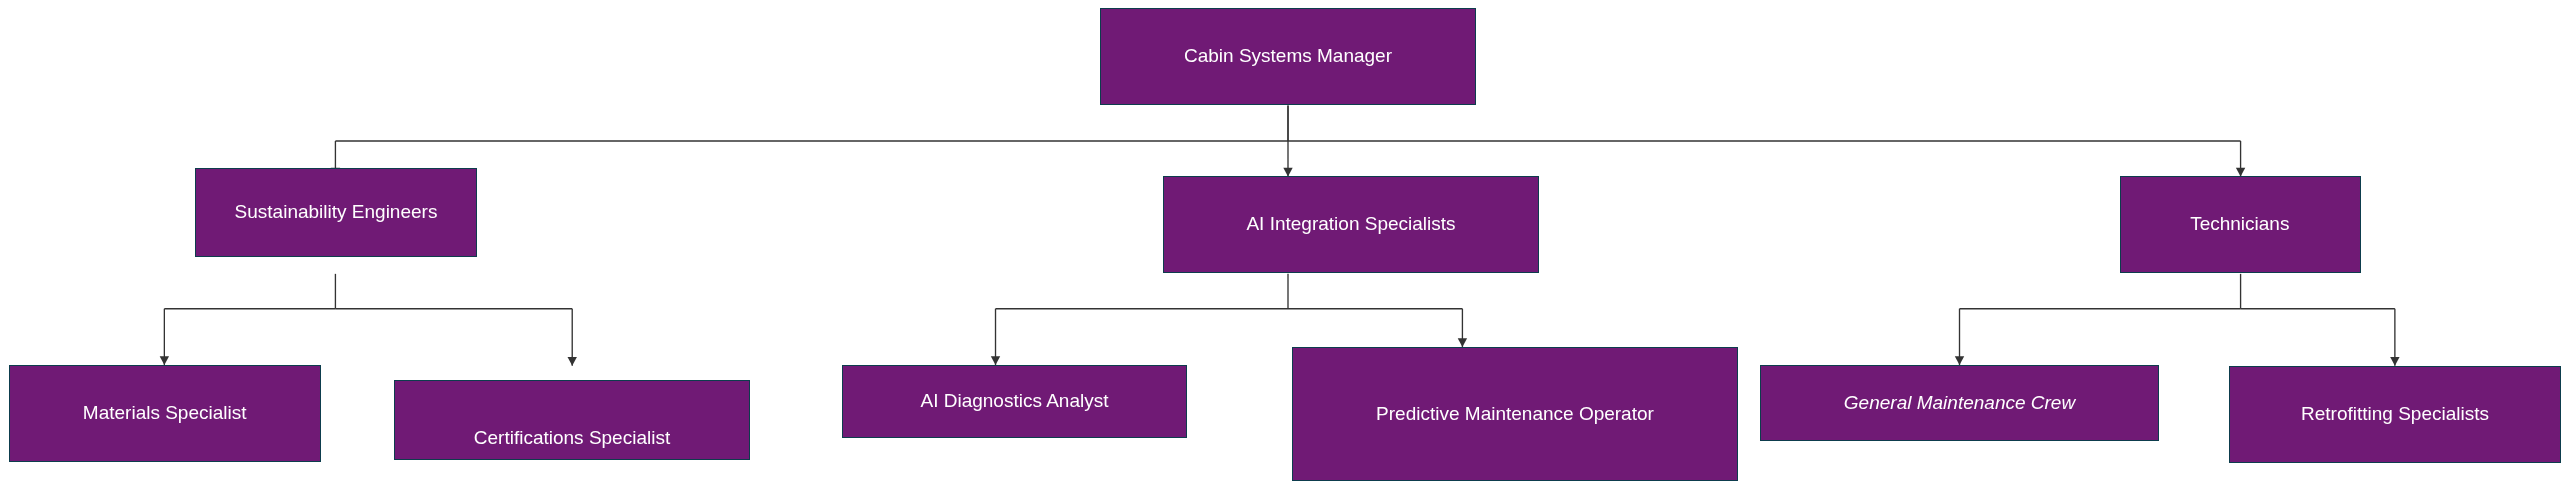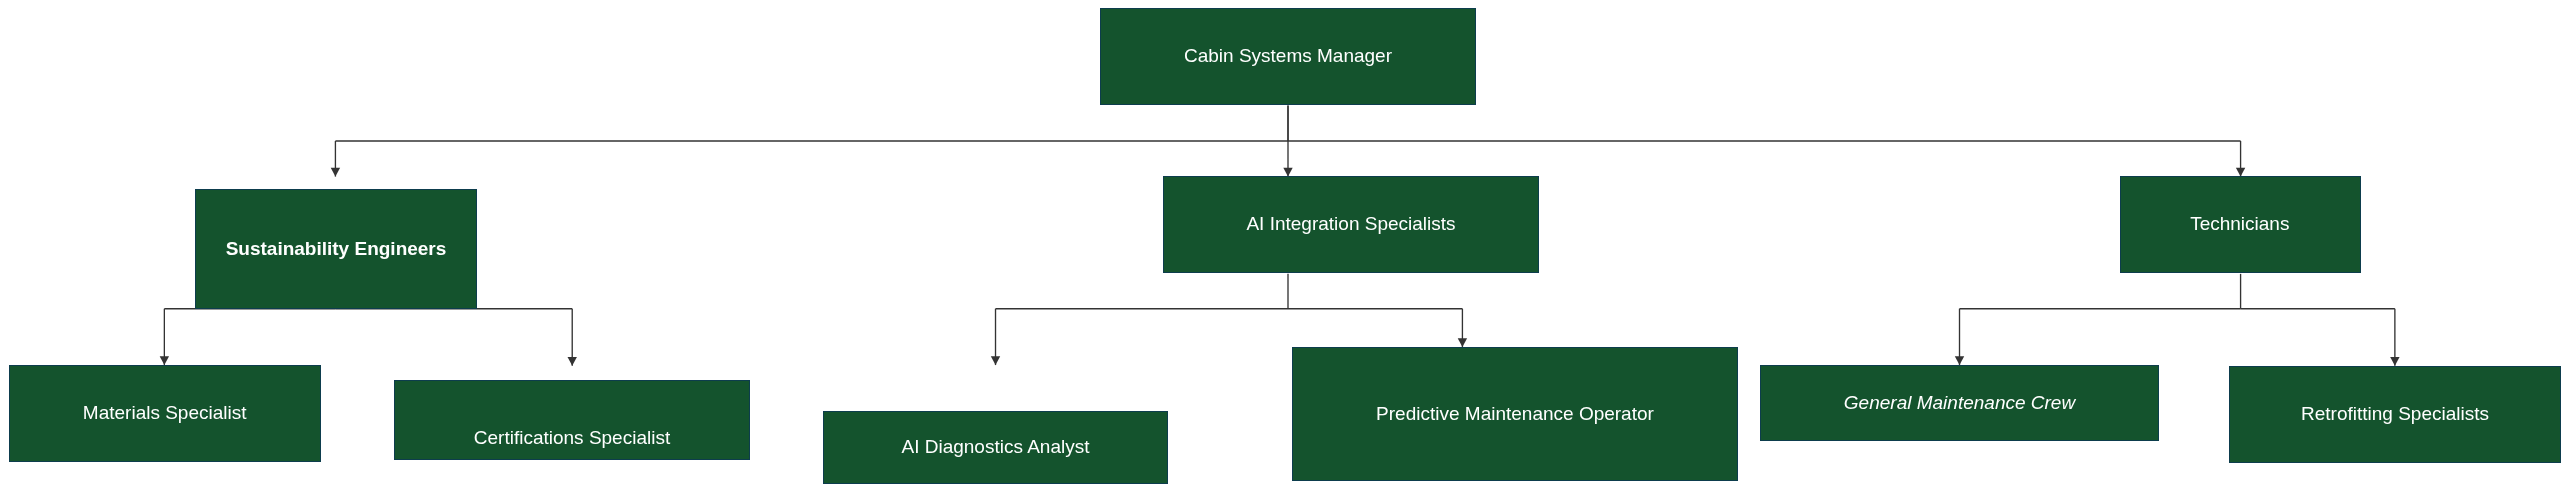--- a/index.html
+++ b/index.html
@@ -22,21 +22,21 @@
       position: absolute;
       top: 0;
       left: 0;
       width: 2576px;
       height: 488px;
       pointer-events: none;
     }
 
     .node {
       position: absolute;
-      background: #14532d;
+      background: #701a75;
       color: #ffffff;
       border: 1.3px solid #0d3d4d;
       display: flex;
       align-items: center;
       justify-content: center;
       text-align: center;
       font-size: 19px;
       font-weight: 400;
       padding: 8px 13.4px;
       line-height: 1.3;
@@ -54,24 +54,23 @@
     .node-l1-center {
       width: 376px;
       height: 97px;
       left: 1163px;
       top: 176px;
     }
 
     
     .node-l1-left {
       width: 282px;
-      height: 120px;
+      height: 89px;
       left: 195px;
-      top: 189px;
-      font-weight: bold;
+      top: 168px;
     }
 
     
     .node-l1-right {
       width: 241px;
       height: 97px;
       left: 2120px;
       top: 176px;
       padding-left: 12px;
     }
@@ -88,23 +87,22 @@
       width: 356px;
       height: 80px;
       left: 394px;
       top: 380px;
       align-items: flex-end;
     }
 
     .node-ai-diagnostics {
       width: 345px;
       height: 73px;
-      left: 823px;
+      left: 842px;
       top: 365px;
-      margin-top: 46px;
     }
 
     .node-predictive {
       width: 446px;
       height: 134px;
       left: 1292px;
       top: 347px;
     }
 
     .node-general {

